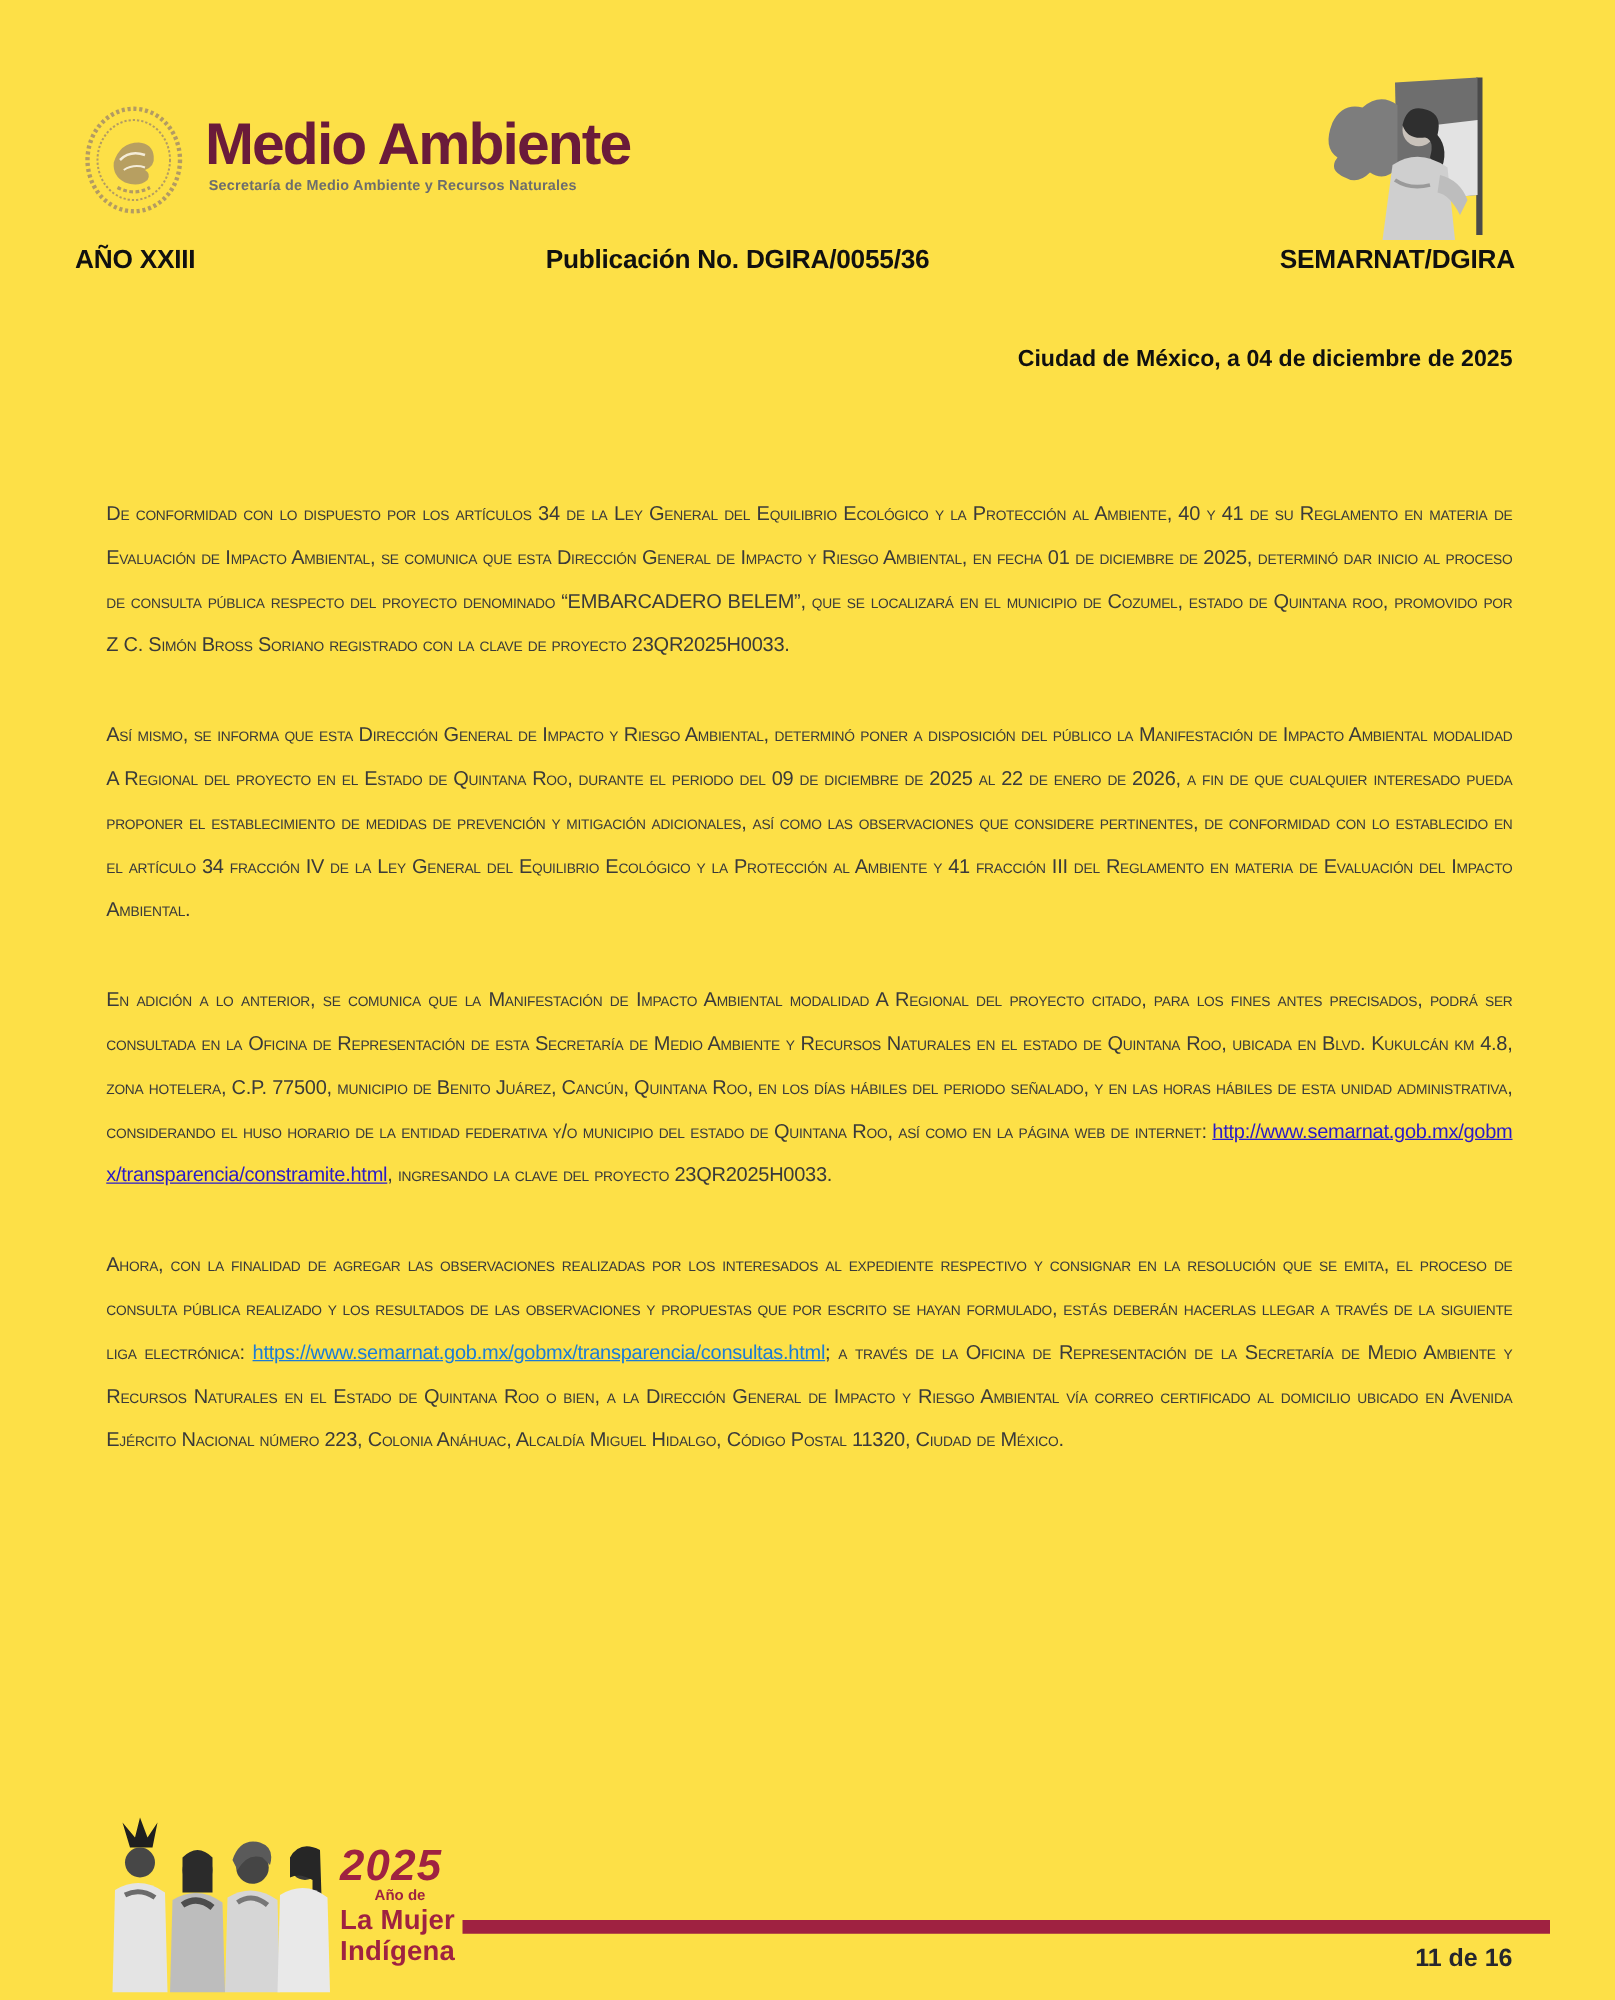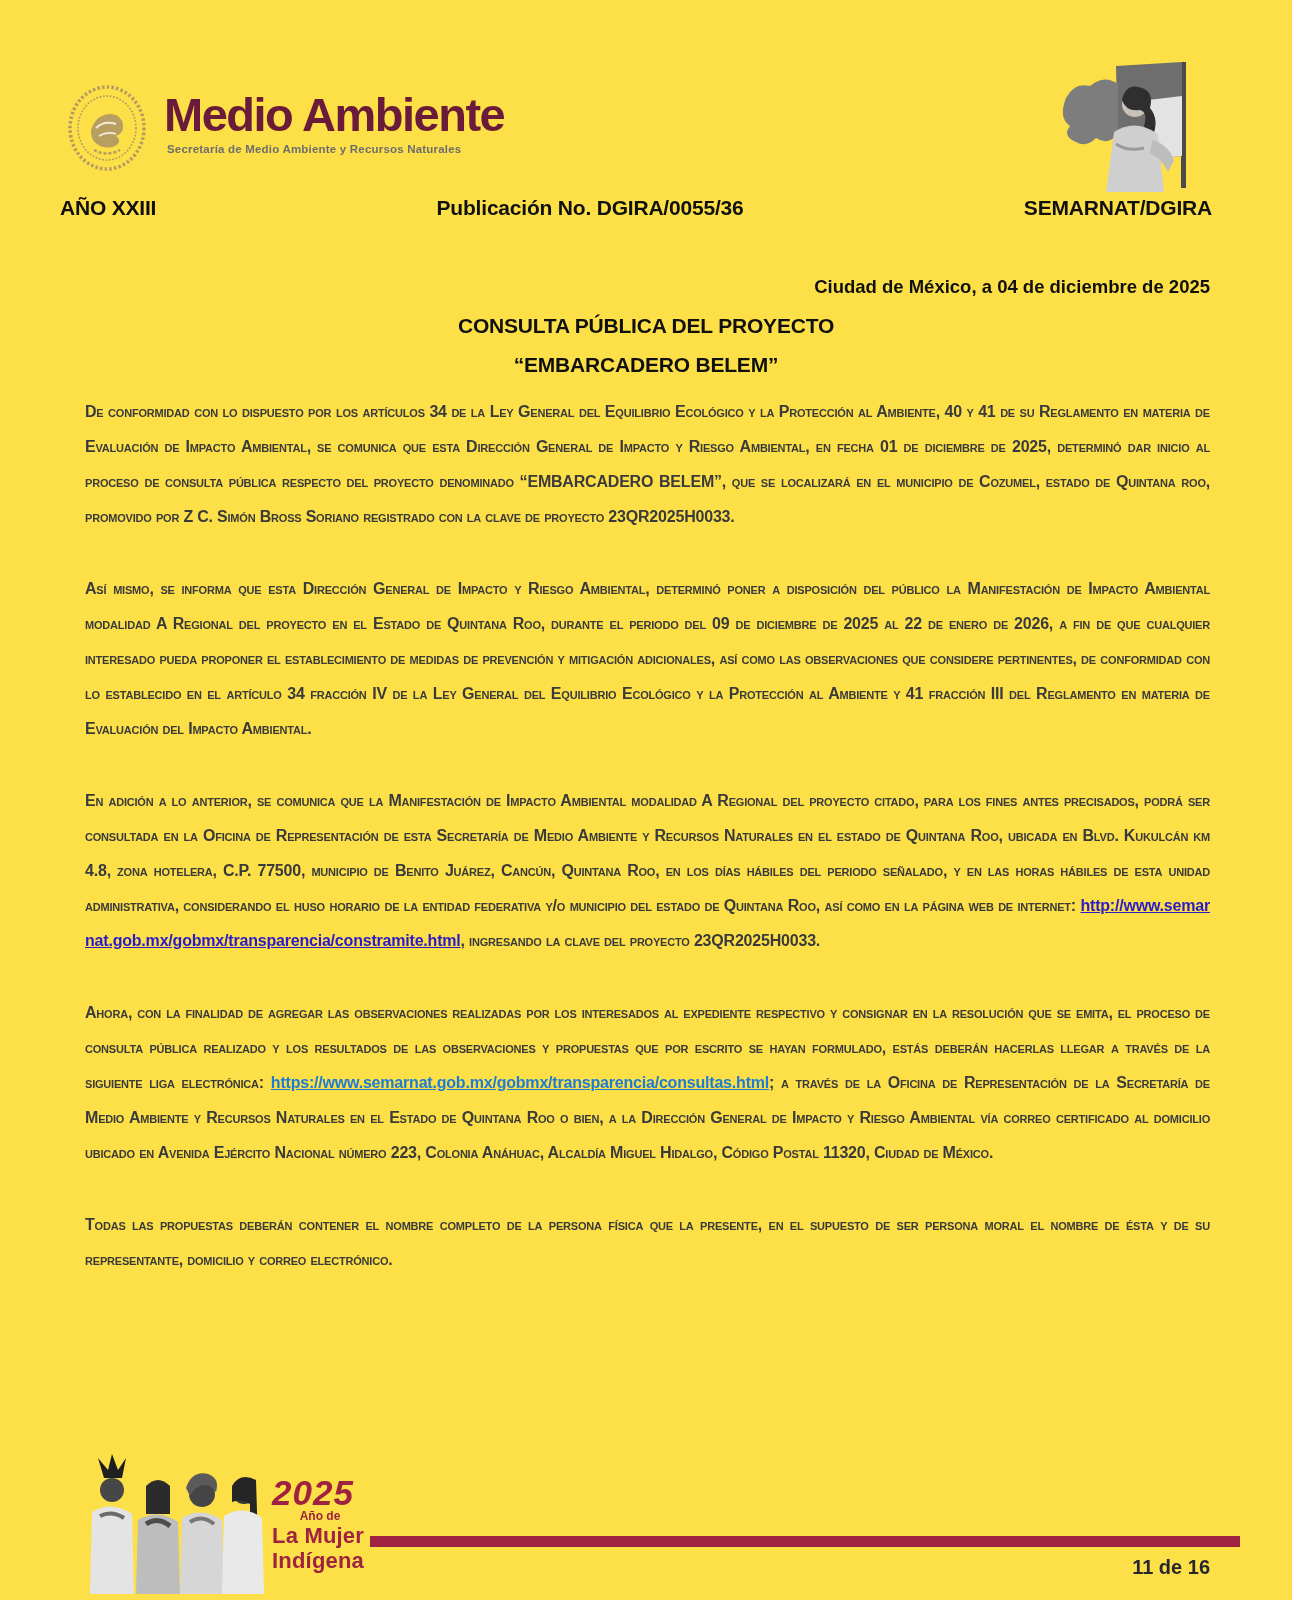--- a/index.html
+++ b/index.html
@@ -38,21 +38,21 @@
     text-align:center;font-size:21px;font-weight:700;color:#101010;
     line-height:39px;letter-spacing:-.2px;
   }
   
   .body{
     position:absolute;top:394px;left:85px;width:1125px;
   }
   .body p{
     margin:0 0 37px 0;
     font-size:16px;line-height:35px;
-    font-weight:700;letter-spacing:-.2px;
+    font-weight:400;letter-spacing:-.2px;
     text-align:justify;
     font-variant:small-caps;
     color:#3a3a3a;
   }
   .body p:last-child{margin-bottom:0;}
   a.doclink{
     font-variant:normal;
     text-decoration:underline;
     cursor:pointer;
     word-break:break-all;
@@ -112,31 +112,26 @@
   </div>
 
   <div class="pub-row">
     <span>AÑO XXIII</span>
     <span>Publicación No. DGIRA/0055/36</span>
     <span>SEMARNAT/DGIRA</span>
   </div>
 
   <div class="dateline">Ciudad de México, a 04 de diciembre de 2025</div>
 
-  <div class="doc-title">
-    <div>CONSULTA PÚBLICA DEL PROYECTO</div>
-    <div>“EMBARCADERO BELEM”</div>
-  </div>
 
   <div class="body">
     <p>De conformidad con lo dispuesto por los artículos 34 de la Ley General del Equilibrio Ecológico y la Protección al Ambiente, 40 y 41 de su Reglamento en materia de Evaluación de Impacto Ambiental, se comunica que esta Dirección General de Impacto y Riesgo Ambiental, en fecha 01 de diciembre de 2025, determinó dar inicio al proceso de consulta pública respecto del proyecto denominado “EMBARCADERO BELEM”, que se localizará en el municipio de Cozumel, estado de Quintana roo, promovido por Z C. Simón Bross Soriano registrado con la clave de proyecto 23QR2025H0033.</p>
     <p>Así mismo, se informa que esta Dirección General de Impacto y Riesgo Ambiental, determinó poner a disposición del público la Manifestación de Impacto Ambiental modalidad A Regional del proyecto en el Estado de Quintana Roo, durante el periodo del 09 de diciembre de 2025 al 22 de enero de 2026, a fin de que cualquier interesado pueda proponer el establecimiento de medidas de prevención y mitigación adicionales, así como las observaciones que considere pertinentes, de conformidad con lo establecido en el artículo 34 fracción IV de la Ley General del Equilibrio Ecológico y la Protección al Ambiente y 41 fracción III del Reglamento en materia de Evaluación del Impacto Ambiental.</p>
     <p><span>En adición a lo anterior, se comunica que la Manifestación de Impacto Ambiental modalidad A Regional del proyecto citado, para los fines antes precisados, podrá ser consultada en la Oficina de Representación de esta Secretaría de Medio Ambiente y Recursos Naturales en el estado de Quintana Roo, ubicada en Blvd. Kukulcán km 4.8, zona hotelera, C.P. 77500, municipio de Benito Juárez, Cancún, Quintana Roo, en los días hábiles del periodo señalado, y en las horas hábiles de esta unidad administrativa, considerando el huso horario de la entidad federativa y/o municipio del estado de Quintana Roo, así como en la página web de internet: </span><a class="doclink link-primary">http://www.semarnat.gob.mx/gobmx/transparencia/constramite.html</a><span>, ingresando la clave del proyecto 23QR2025H0033.</span></p>
     <p><span>Ahora, con la finalidad de agregar las observaciones realizadas por los interesados al expediente respectivo y consignar en la resolución que se emita, el proceso de consulta pública realizado y los resultados de las observaciones y propuestas que por escrito se hayan formulado, estás deberán hacerlas llegar a través de la siguiente liga electrónica: </span><a class="doclink link-secondary">https://www.semarnat.gob.mx/gobmx/transparencia/consultas.html</a><span>; a través de la Oficina de Representación de la Secretaría de Medio Ambiente y Recursos Naturales en el Estado de Quintana Roo o bien, a la Dirección General de Impacto y Riesgo Ambiental vía correo certificado al domicilio ubicado en Avenida Ejército Nacional número 223, Colonia Anáhuac, Alcaldía Miguel Hidalgo, Código Postal 11320, Ciudad de México.</span></p>
-    <p>Todas las propuestas deberán contener el nombre completo de la persona física que la presente, en el supuesto de ser persona moral el nombre de ésta y de su representante, domicilio y correo electrónico.</p>
   </div>
 
   <div class="women-art">
     <svg width="192" height="142" viewBox="0 0 192 142">
 
       <path d="M30,26 L24,6 L34,18 L38,2 L44,18 L52,6 L48,26 Z" fill="#1f1f1f"></path>
       <circle cx="38" cy="38" r="12" fill="#474747"></circle>
       <path d="M18,60 Q38,48 58,62 L60,142 L16,142 Z" fill="#e4e4e4"></path>
       <path d="M26,64 Q38,58 50,66" stroke="#6b6b6b" stroke-width="4" fill="none"></path>
 

